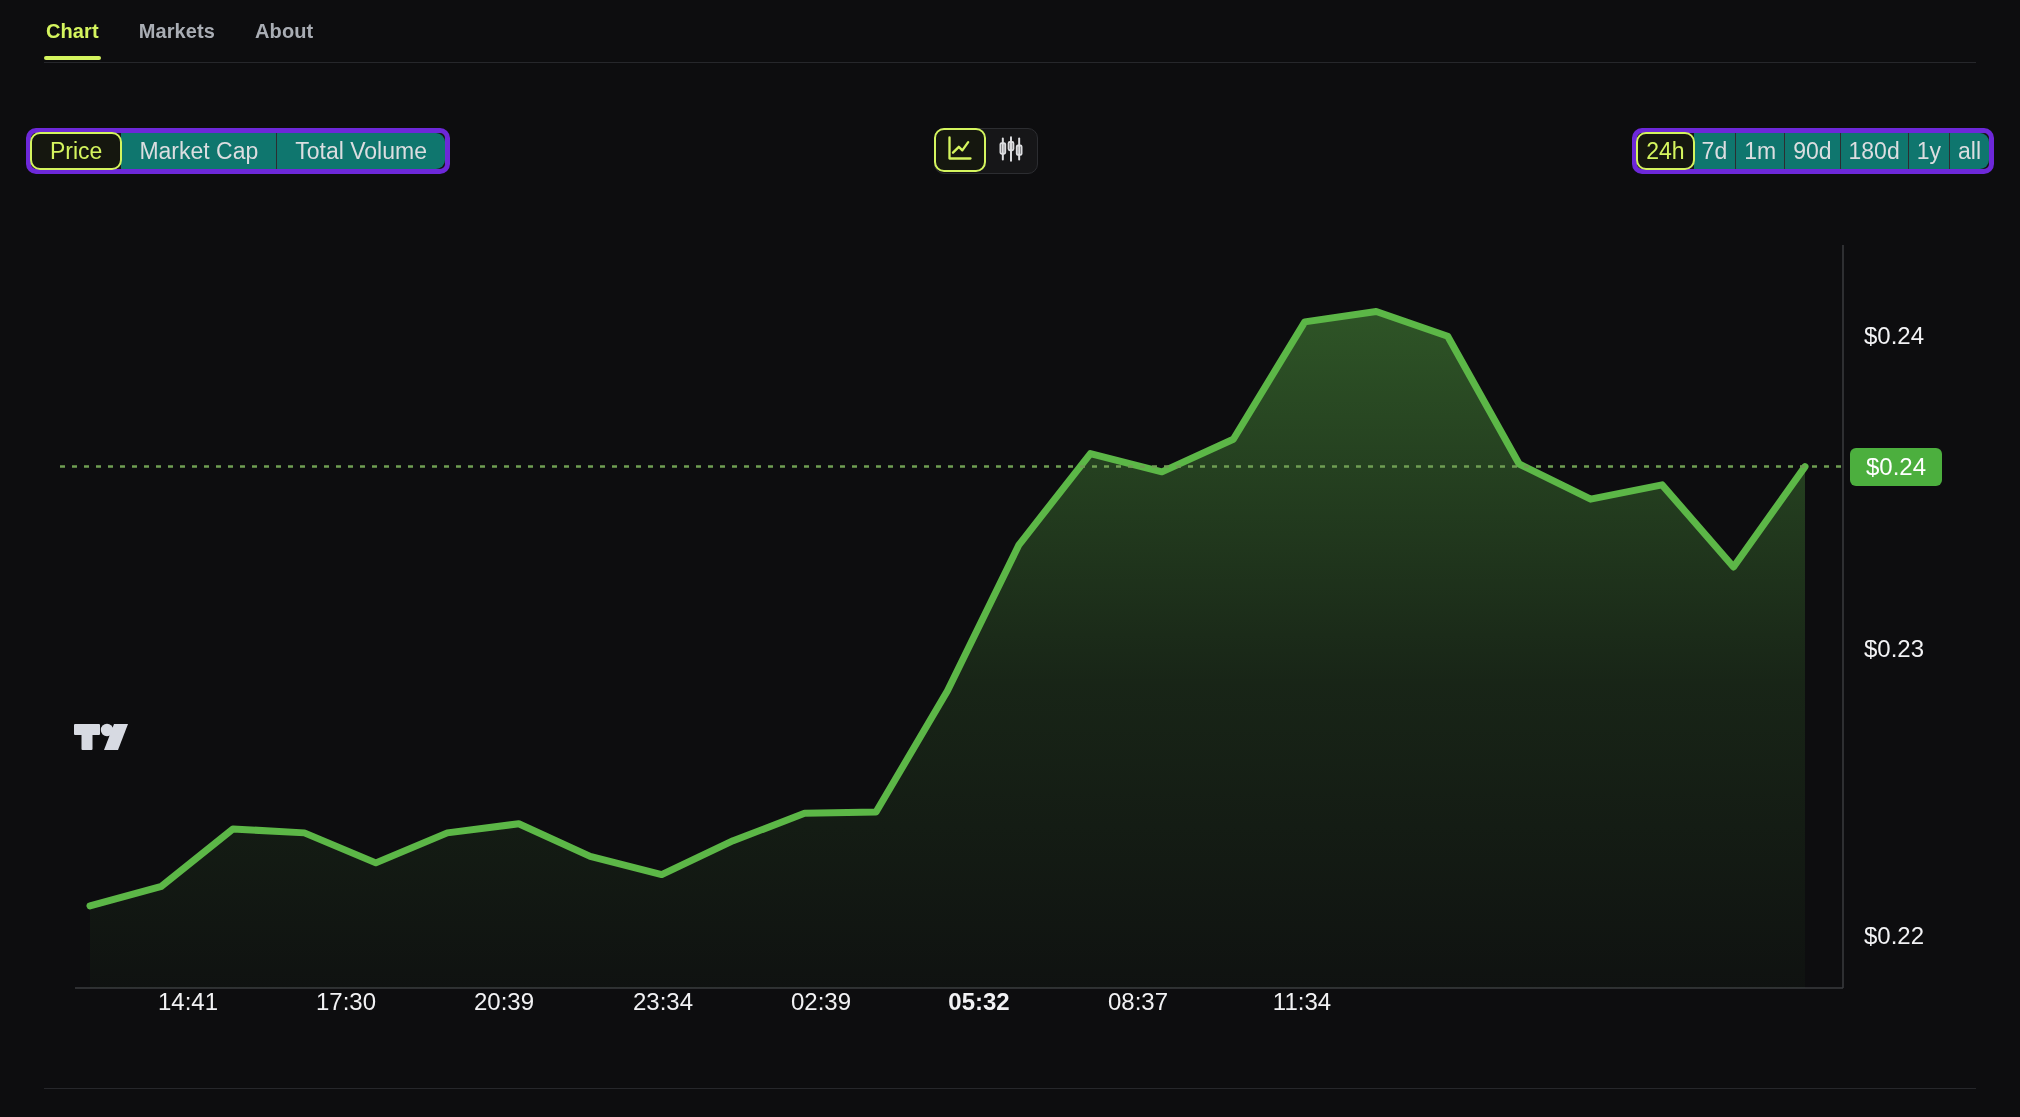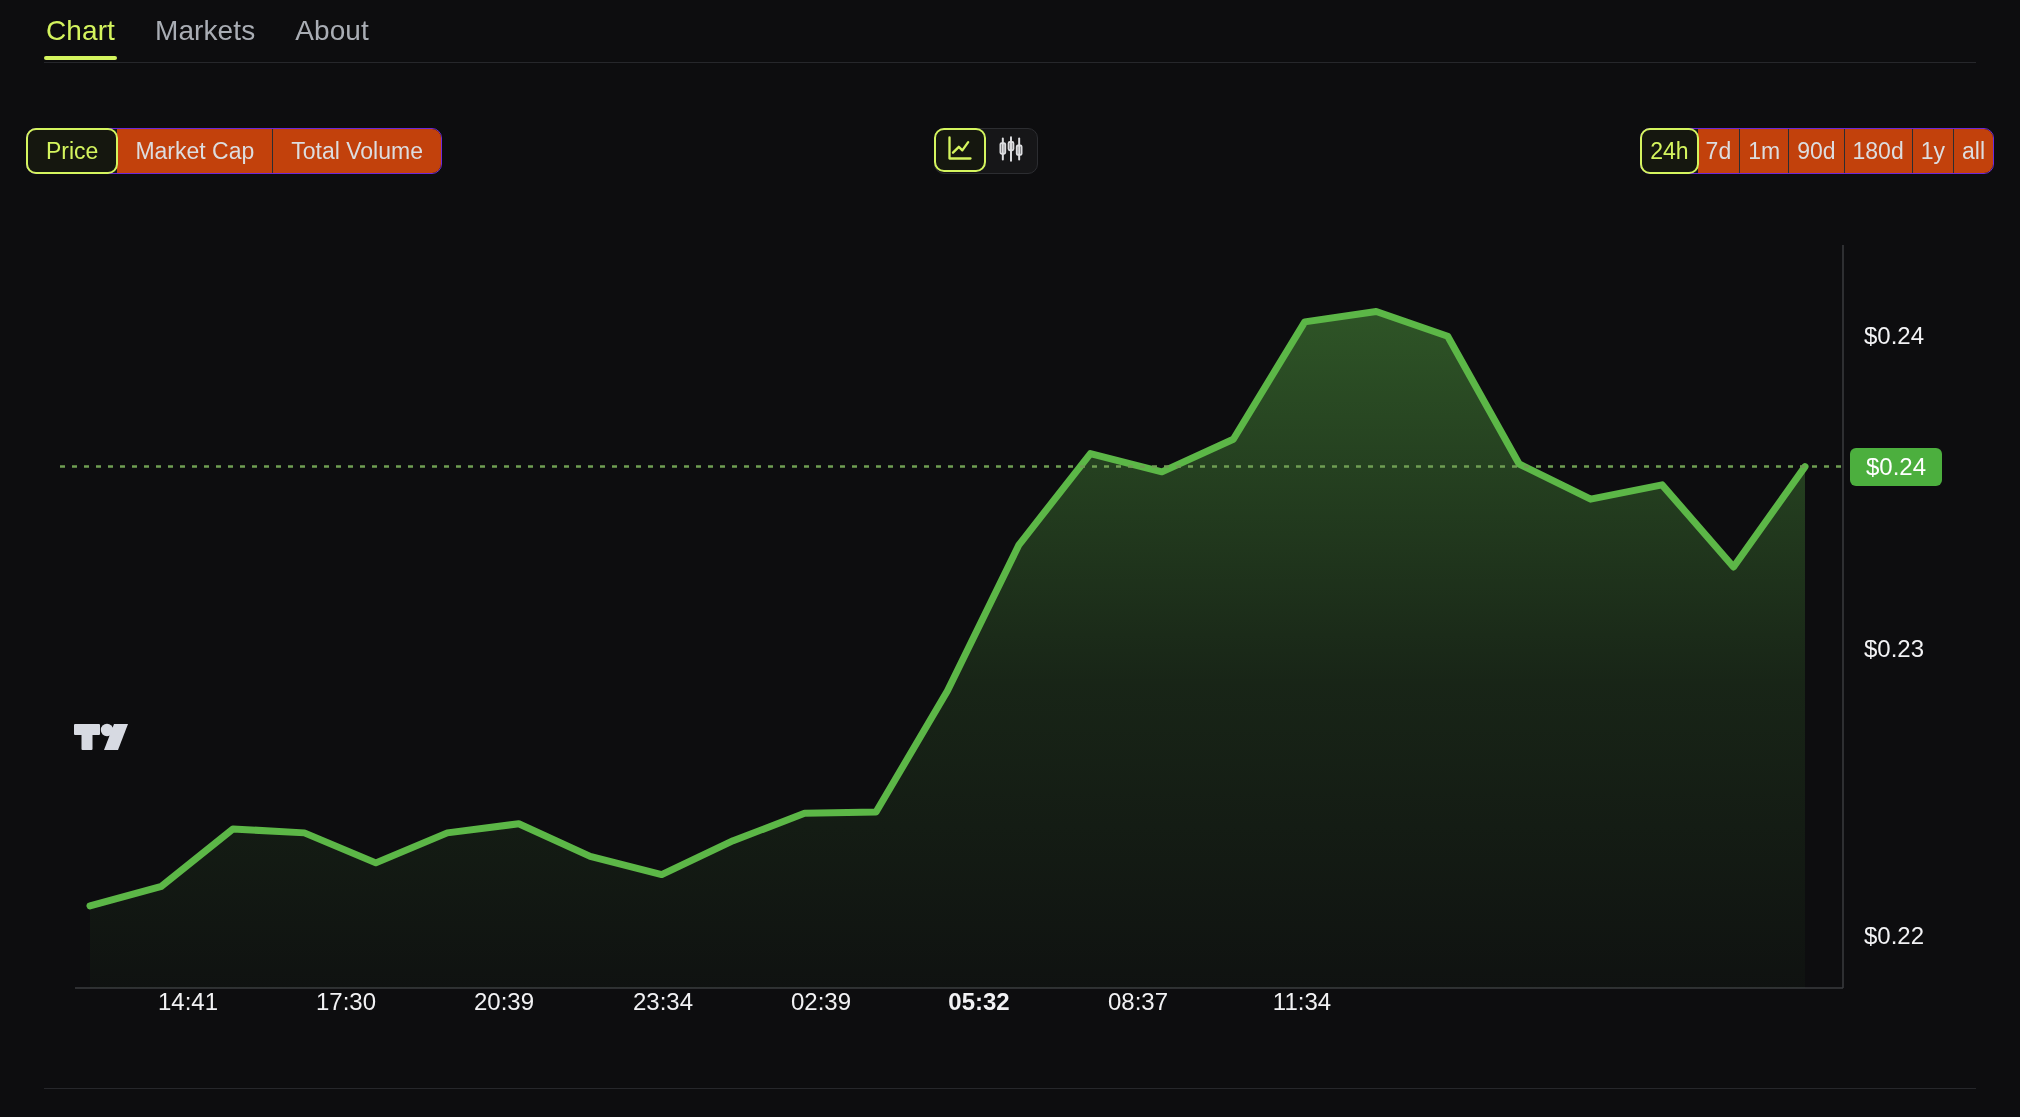--- a/index.html
+++ b/index.html
@@ -27,26 +27,27 @@
   #nav-tabs .tabs-row {
     position: absolute;
     left: 44px; top: 0;
     display: flex;
     align-items: flex-start;
     gap: 36px;
     height: 64px;
   }
   .nav-tab {
     position: relative;
-    font-size: 28px;
+    font-size: 20px;
     line-height: 30px;
     color: #a9adb4;
     padding: 16px 2px 14px 2px;
     cursor: pointer;
     letter-spacing: 0.1px;
+    font-weight: bold;
   }
   .nav-tab.active { color: #d4f45e; }
   .nav-tab.active::after {
     content: "";
     position: absolute;
     left: 0; right: 0;
     bottom: 0;
     height: 4px;
     background: #d4f45e;
     border-radius: 2px;
@@ -67,34 +68,34 @@
     width: 2020px;
     height: 46px;
   }
 
   .seg-group {
     position: absolute;
     display: flex;
     height: 46px;
     border-radius: 10px;
     background: #161618;
-    border: 1px solid #6d28d9;
+    border: 5px solid #6d28d9;
     overflow: visible;
   }
   .seg-btn {
     position: relative;
     display: flex;
     align-items: center;
     justify-content: center;
     padding: 0 18px;
     font-size: 23px;
     color: #dcdde0;
     cursor: pointer;
     border-right: 1px solid #2c2d31;
-    background: #c2410c;
+    background: #0f766e;
     white-space: nowrap;
   }
   .seg-btn:first-child { border-radius: 9px 0 0 9px; }
   .seg-btn:last-child  { border-right: none; border-radius: 0 9px 9px 0; justify-content: flex-end; }
   .seg-btn.active {
     color: #d4f45e;
     background: #15170f;
     border: 2px solid #d4f45e;
     border-radius: 10px;
     margin: -1px;

